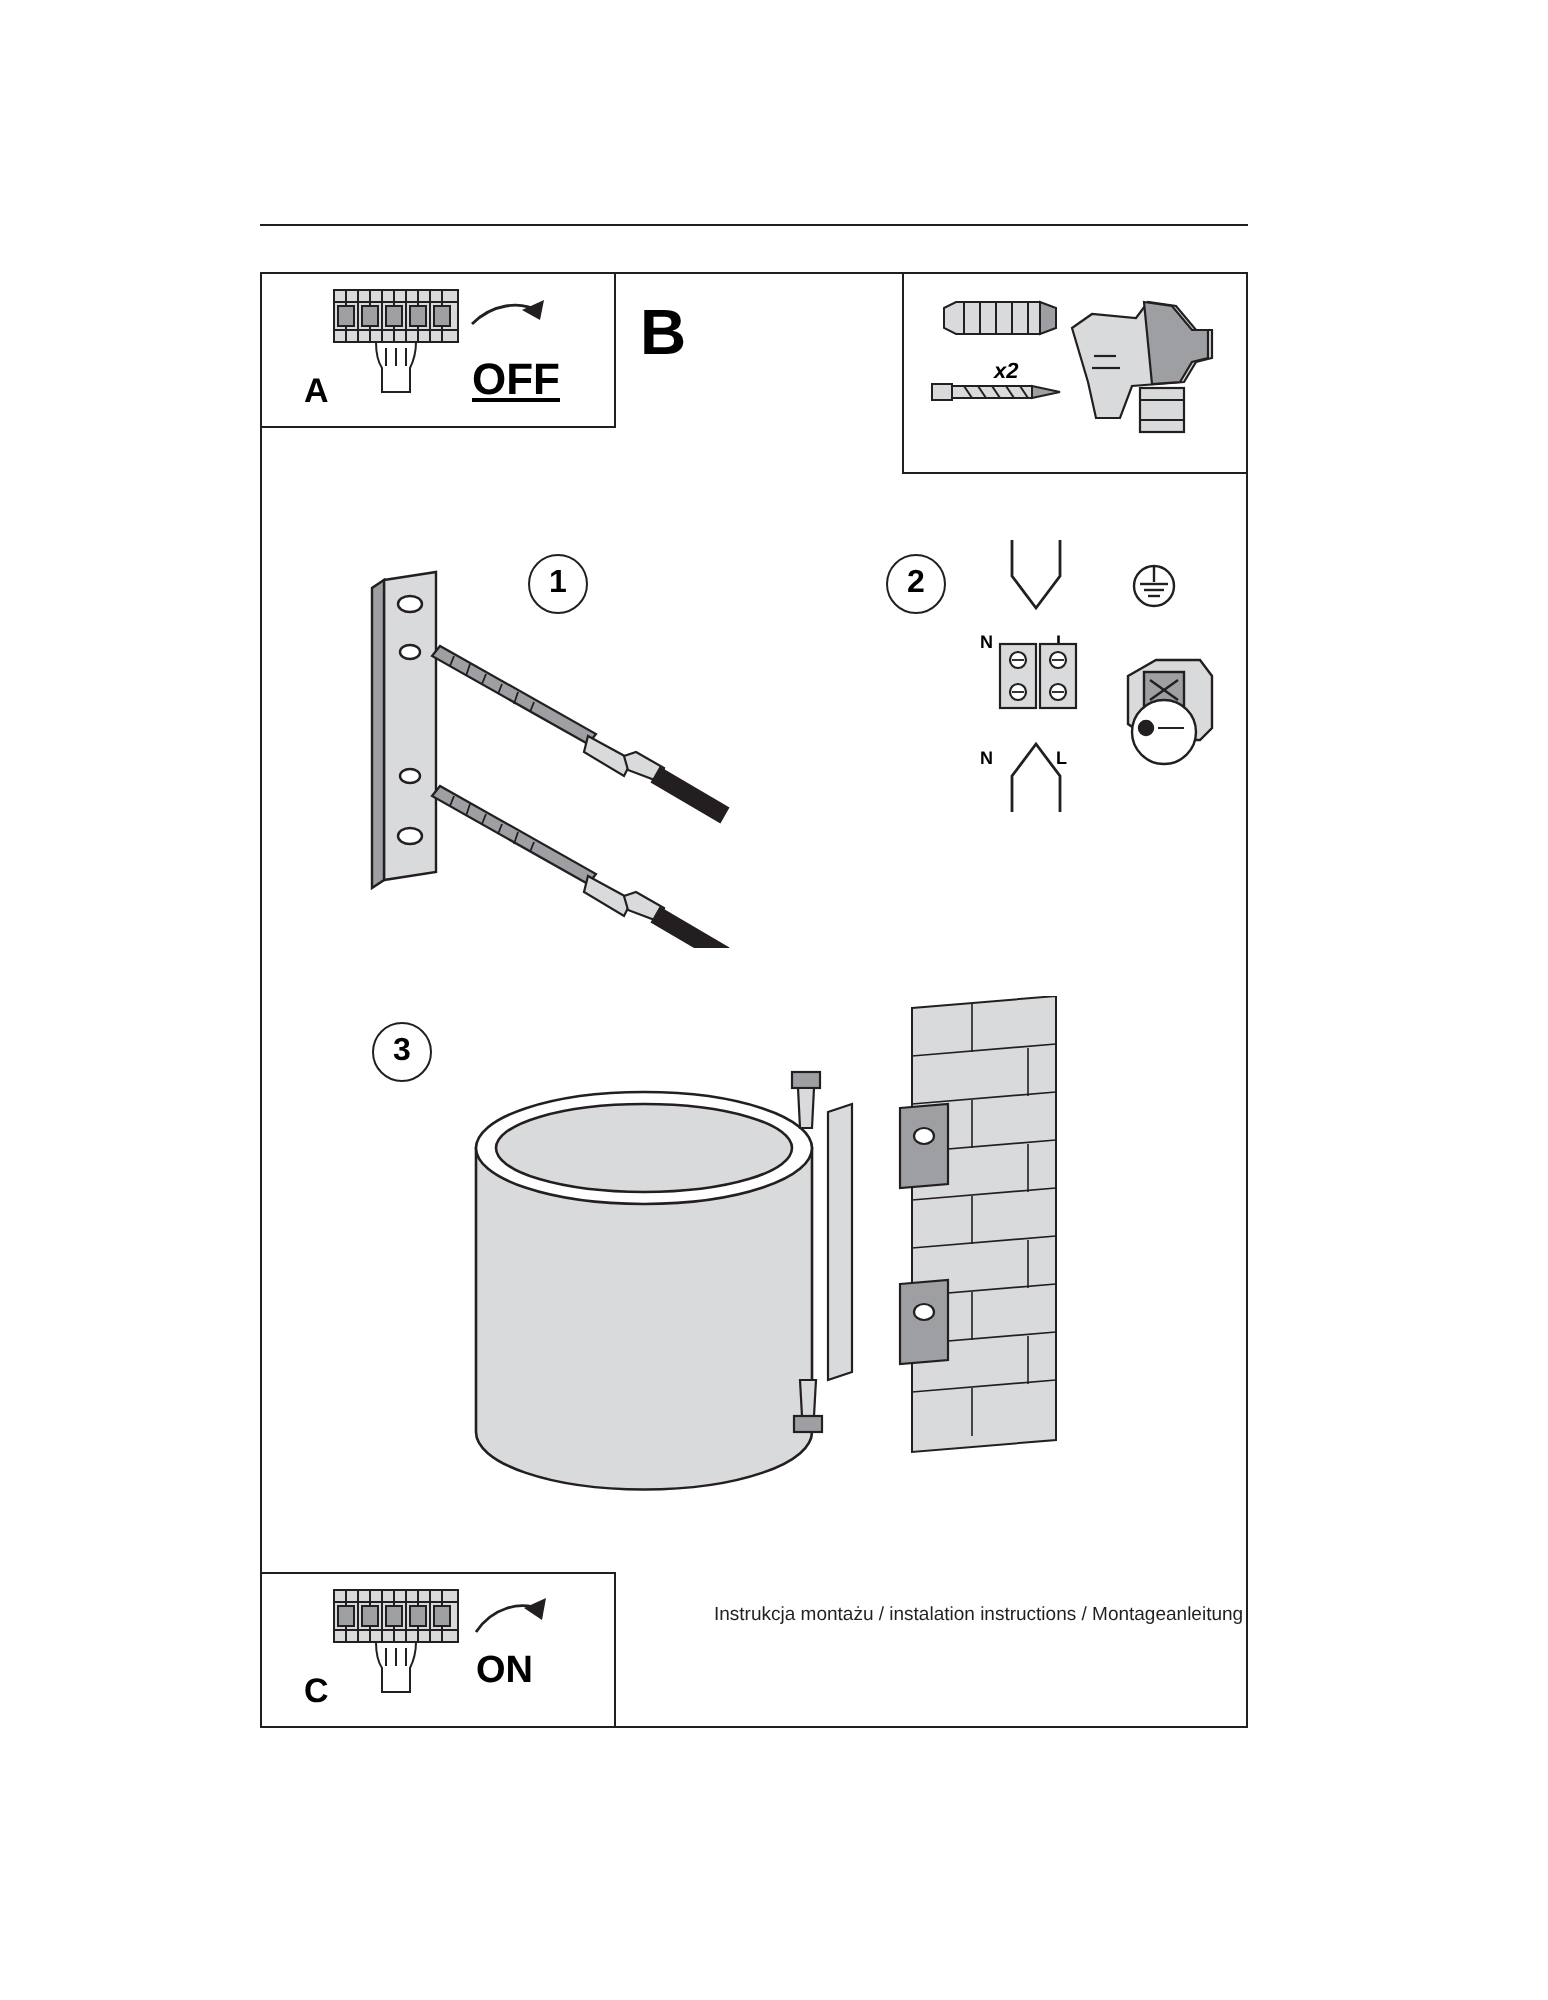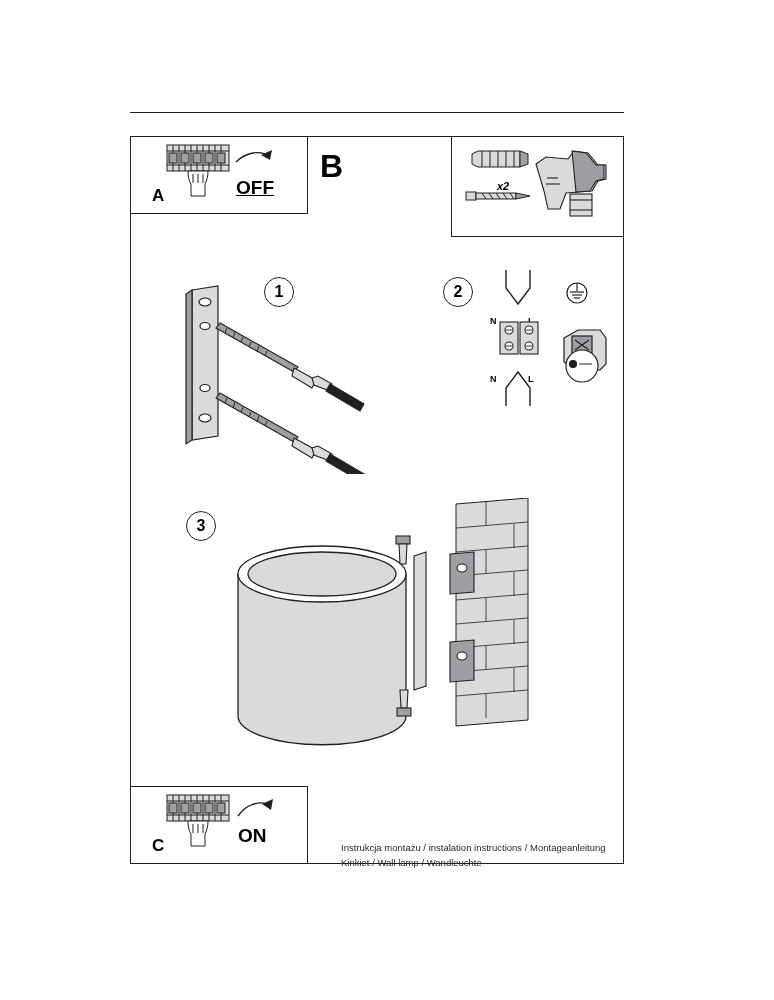--- a/index.html
+++ b/index.html
@@ -82,21 +82,21 @@
     position: absolute;
     left: 320px;
     top: 148px;
     font-size: 32px;
     font-weight: 700;
   }
   .label-off {
     position: absolute;
     left: 236px;
     top: 177px;
-    font-size: 19px;
+    font-size: 22px;
     font-weight: 700;
     text-decoration: underline;
   }
   .label-on {
     position: absolute;
     left: 238px;
     top: 825px;
     font-size: 19px;
     font-weight: 700;
   }
@@ -120,27 +120,26 @@
     line-height: 27px;
     font-size: 16px;
     font-weight: 700;
     background: #fff;
   }
   .step-1 { left: 264px; top: 277px; }
   .step-2 { left: 443px; top: 277px; }
   .step-3 { left: 186px; top: 511px; }
   .footer-text {
     position: absolute;
-    left: 341px;
+    left: 357px;
     top: 800px;
     width: 270px;
     font-size: 9.5px;
     line-height: 15px;
     color: #231f20;
-    margin-top: 40px;
   }
   .nl-label {
     position: absolute;
     font-size: 9px;
     font-weight: 700;
   }
   svg { display: block; }
   .dg { position: absolute; }
 </style>
 </head>
@@ -422,16 +421,15 @@
         <path d="M28 31 c0,6 1,10 3,13 l0,12 14,0 0,-12 c2,-4 3,-8 3,-13 z" fill="#fff"></path>
         <path d="M33 34 l0,9 M38 34 l0,9 M43 34 l0,9"></path>
         <path d="M78 26 c8,-12 22,-16 33,-11" stroke-width="1.4"></path>
         <path d="M113 9 l-2,11 -9,-6 z" fill="#231f20" stroke="none"></path>
       </g>
     </svg>
   </div>
 
   <div class="footer-text">
     <div>Instrukcja montażu / instalation instructions / Montageanleitung</div>
-    <div>Kinkiet / Wall lamp / Wandleuchte</div>
   </div>
 
 </div>
 
 </body></html>

